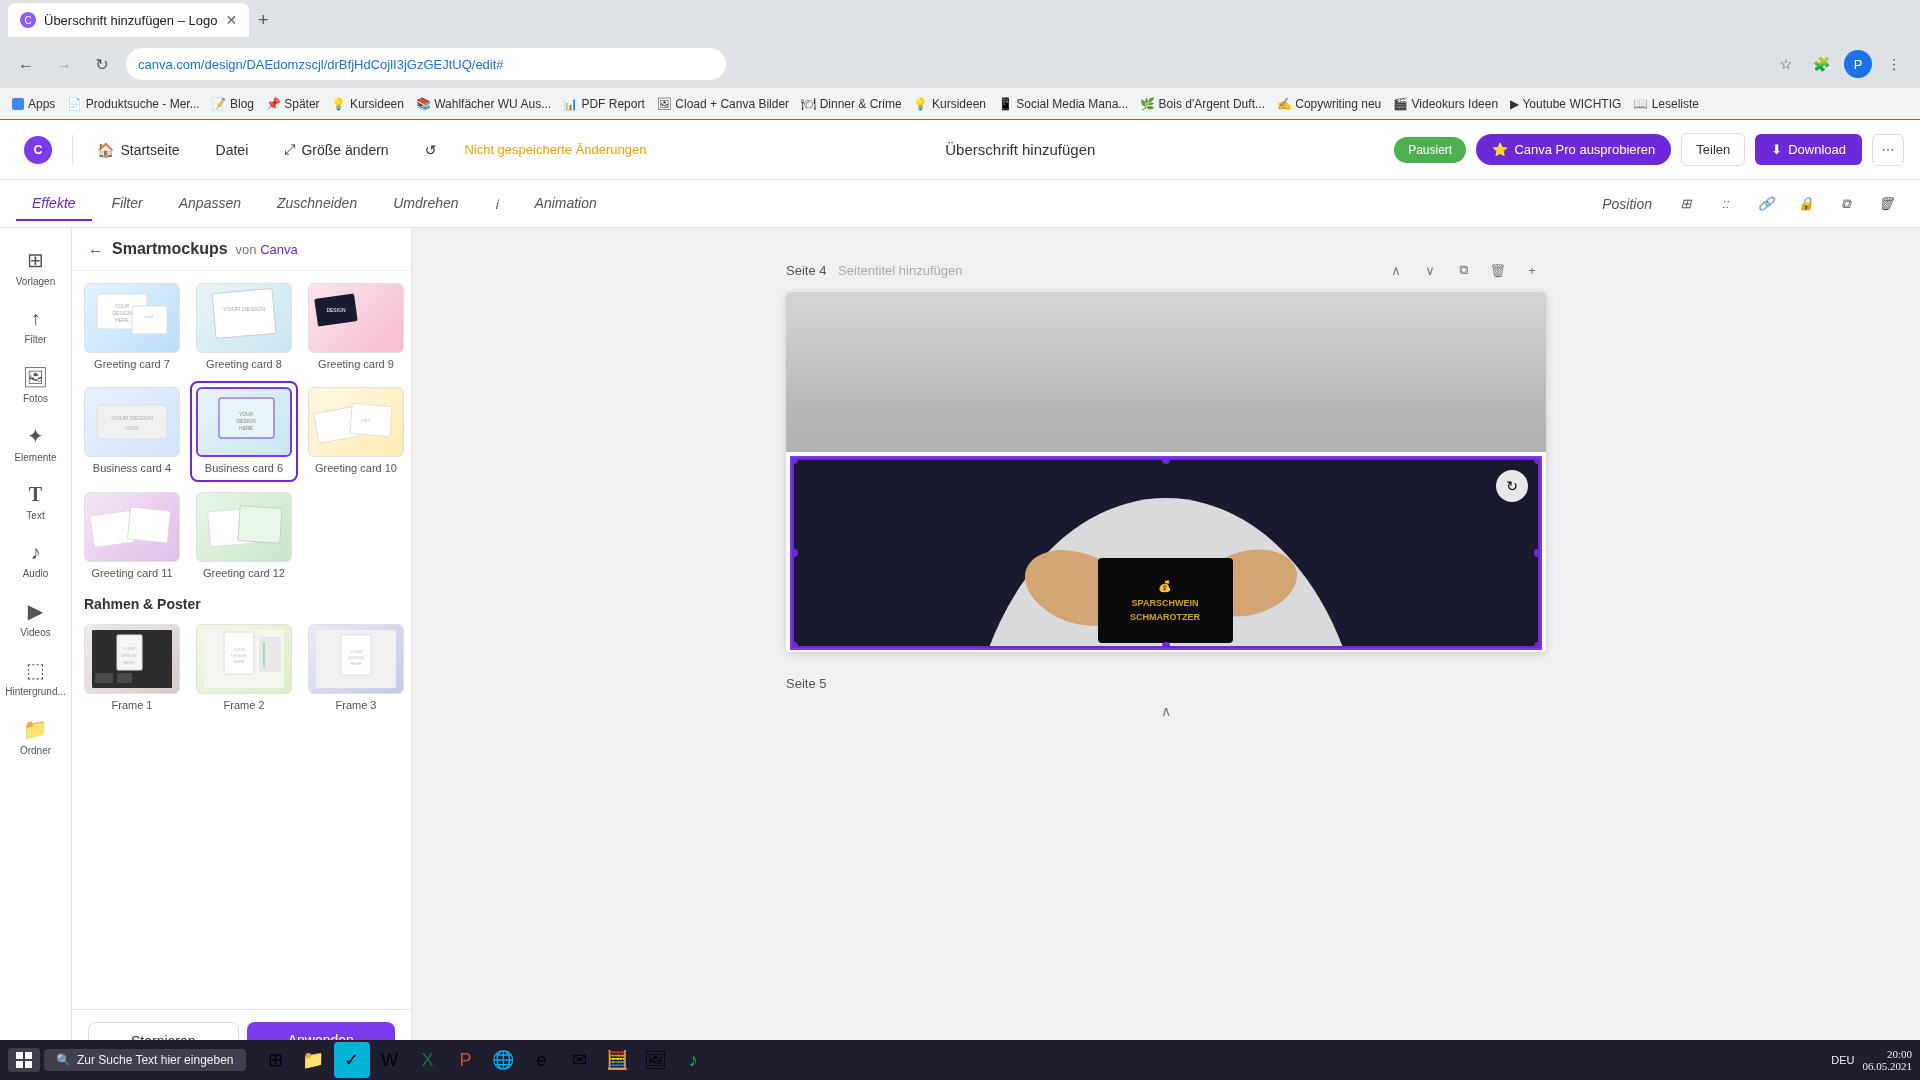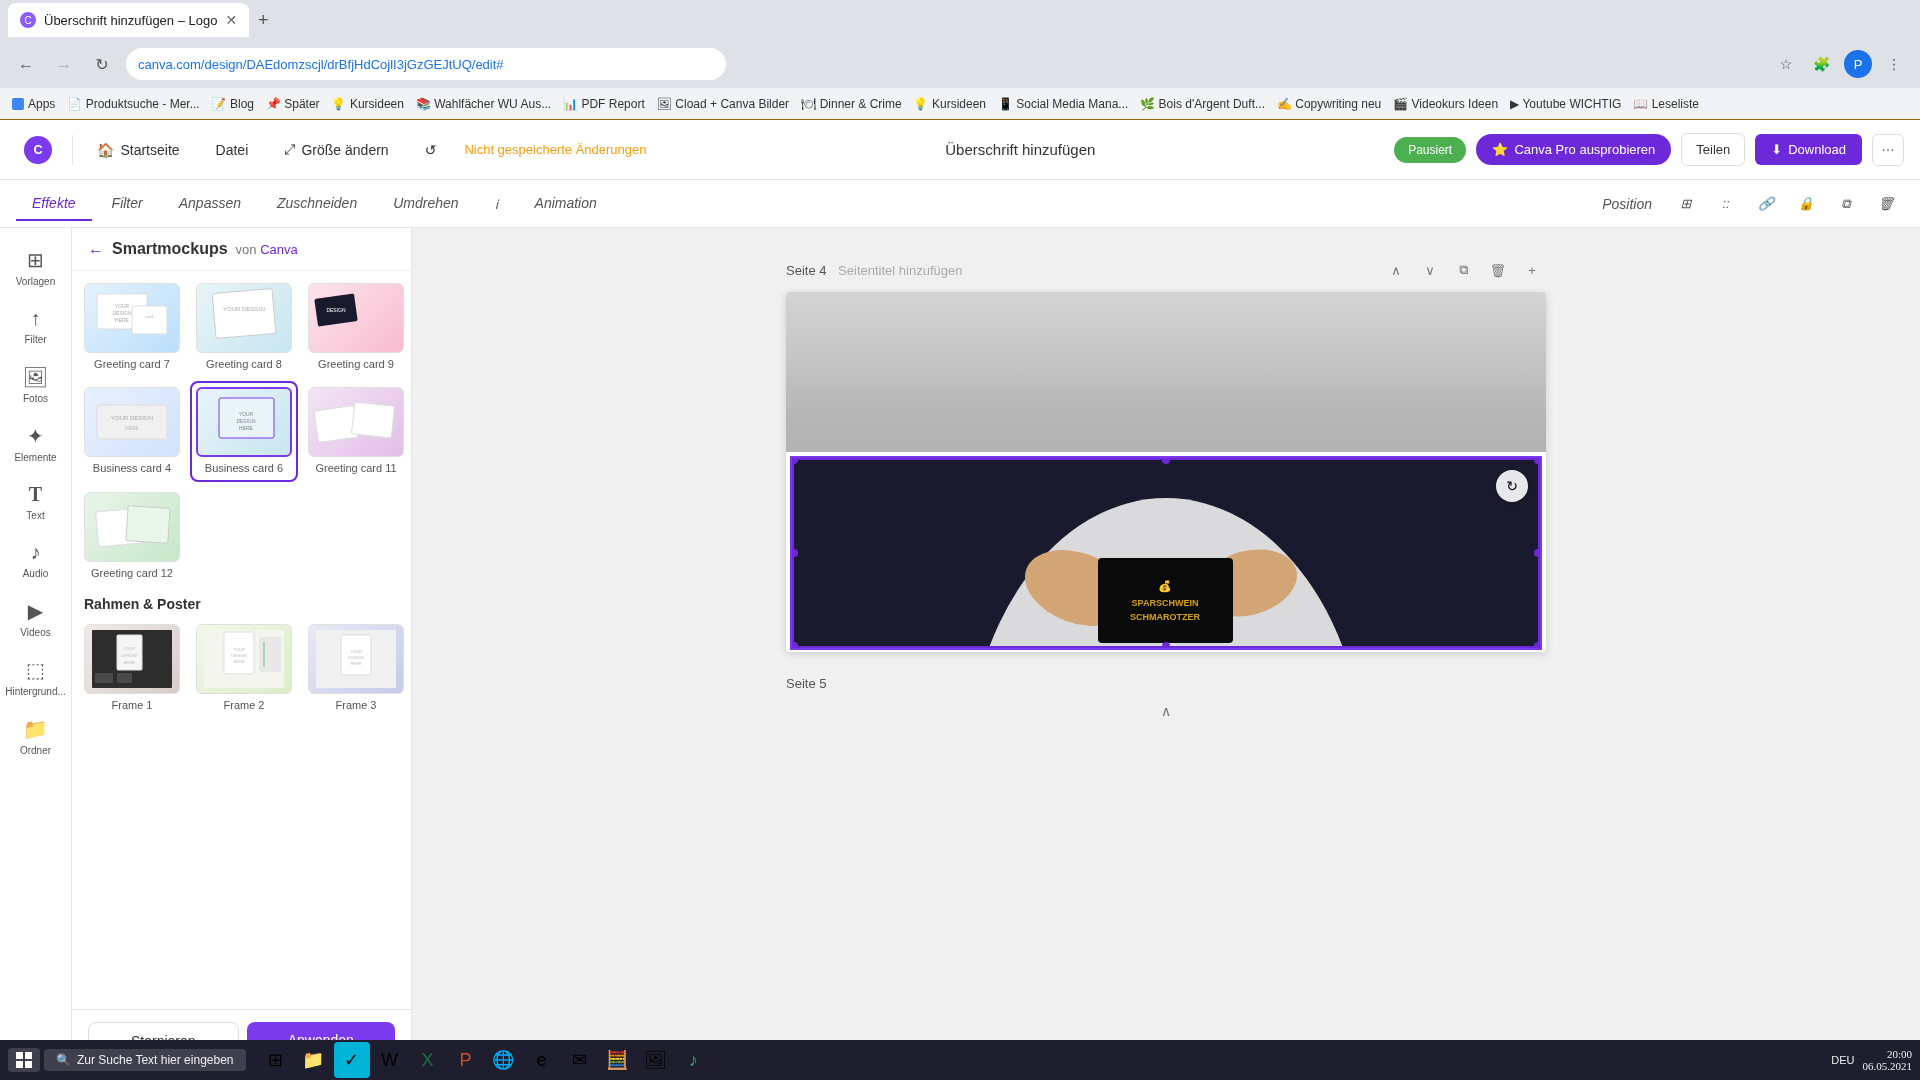--- a/index.html
+++ b/index.html
@@ -350,20 +350,30 @@
               <svg width="90" height="64" viewBox="0 0 90 64">
                 <rect x="20" y="8" width="55" height="40" fill="#e8f4f8" stroke="#7c3aed" rx="2"></rect>
                 <text x="47" y="26" text-anchor="middle" font-size="5" fill="#888">YOUR</text>
                 <text x="47" y="33" text-anchor="middle" font-size="5" fill="#888">DESIGN</text>
                 <text x="47" y="40" text-anchor="middle" font-size="5" fill="#888">HERE</text>
               </svg>
             </div>
             <span class="mockup-label">Business card 6</span>
           </div>
 
+          <div class="mockup-item">
+            <div class="mockup-thumb thumb-greeting10">
+              <svg width="90" height="64" viewBox="0 0 90 64">
+                <rect x="5" y="20" width="40" height="30" fill="#fff" stroke="#ddd" rx="2" transform="rotate(-10 25 35)"></rect>
+                <rect x="40" y="15" width="40" height="30" fill="#fff" stroke="#ddd" rx="2" transform="rotate(5 60 30)"></rect>
+                <text x="50" y="32" font-size="5" fill="#ccc">card</text>
+              </svg>
+            </div>
+            <span class="mockup-label">Greeting card 10</span>
+          </div>
 
           <div class="mockup-item">
             <div class="mockup-thumb thumb-greeting11">
               <svg width="90" height="64" viewBox="0 0 90 64">
                 <rect x="5" y="18" width="40" height="32" fill="#fff" stroke="#ddd" rx="2" transform="rotate(-8 25 34)"></rect>
                 <rect x="42" y="14" width="40" height="32" fill="#fff" stroke="#ddd" rx="2" transform="rotate(6 62 30)"></rect>
               </svg>
             </div>
             <span class="mockup-label">Greeting card 11</span>
           </div>

